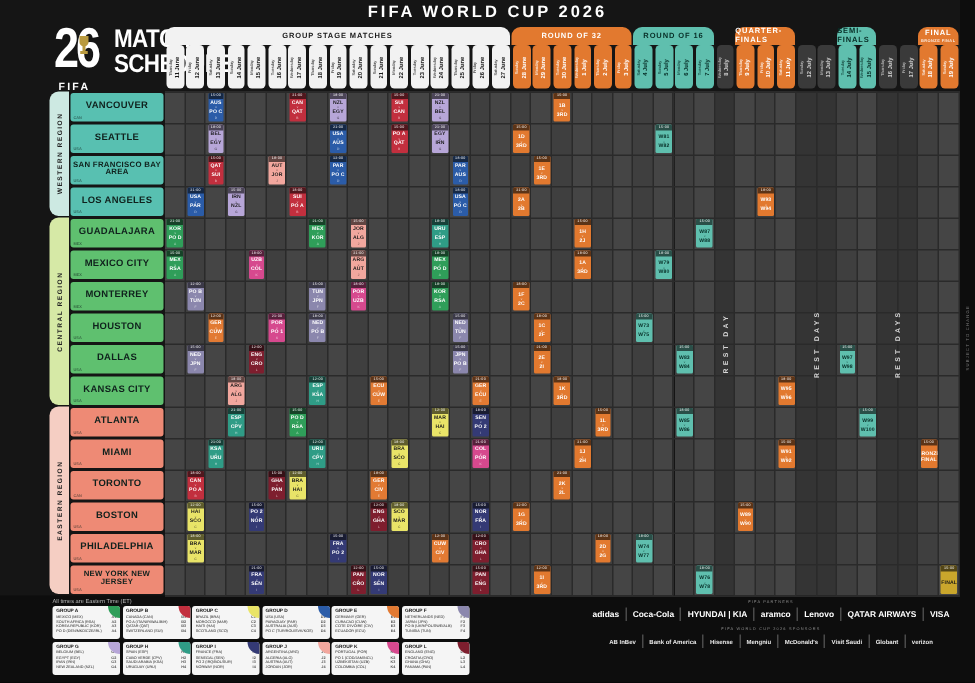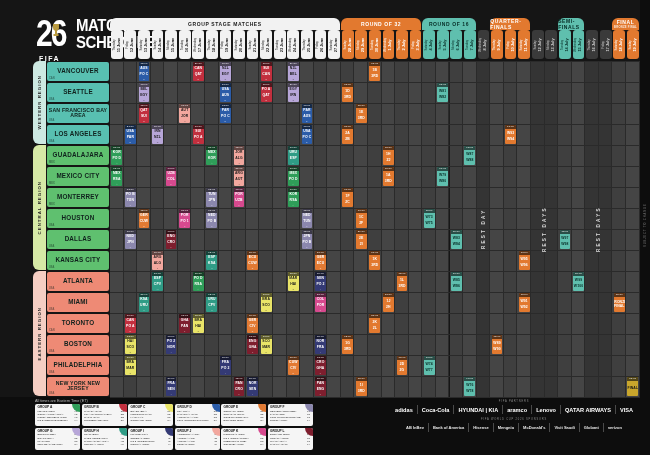--- a/index.html
+++ b/index.html
@@ -73,20 +73,21 @@
   .sp2 .it{font-size:4px;font-weight:bold;color:#e8e8e8;}
   .side-strip{left:640px;top:0;width:10px;height:455px;background:#0d0d0d;}
   .side-note{left:641px;top:60px;width:8px;height:330px;color:#7a7a7a;font-size:2.8px;
              writing-mode:vertical-rl;transform:rotate(180deg);letter-spacing:.8px;
              display:flex;align-items:center;justify-content:center;}
 </style>
 </head>
 <body>
 
 <div id="poster">
+  <div class="abs top-title">FIFA WORLD CUP 2026</div>
 
   <div class="abs logo-num">26</div>
   <svg class="abs logo-trophy" viewBox="0 0 8 14">
     <path d="M1 0 h6 v4 a3 3 0 0 1 -2 2.8 l0 3.2 h1.5 v2 h-5 v-2 h1.5 l0 -3.2 a3 3 0 0 1 -2 -2.8 z" fill="#b99a3f"></path>
   </svg>
   <div class="abs logo-fifa">FIFA</div>
   <div class="abs" style="left:76px;top:17px;">
     <div class="ms-line">MATCH</div>
     <div class="ms-line">SCHEDULE</div>
   </div>

